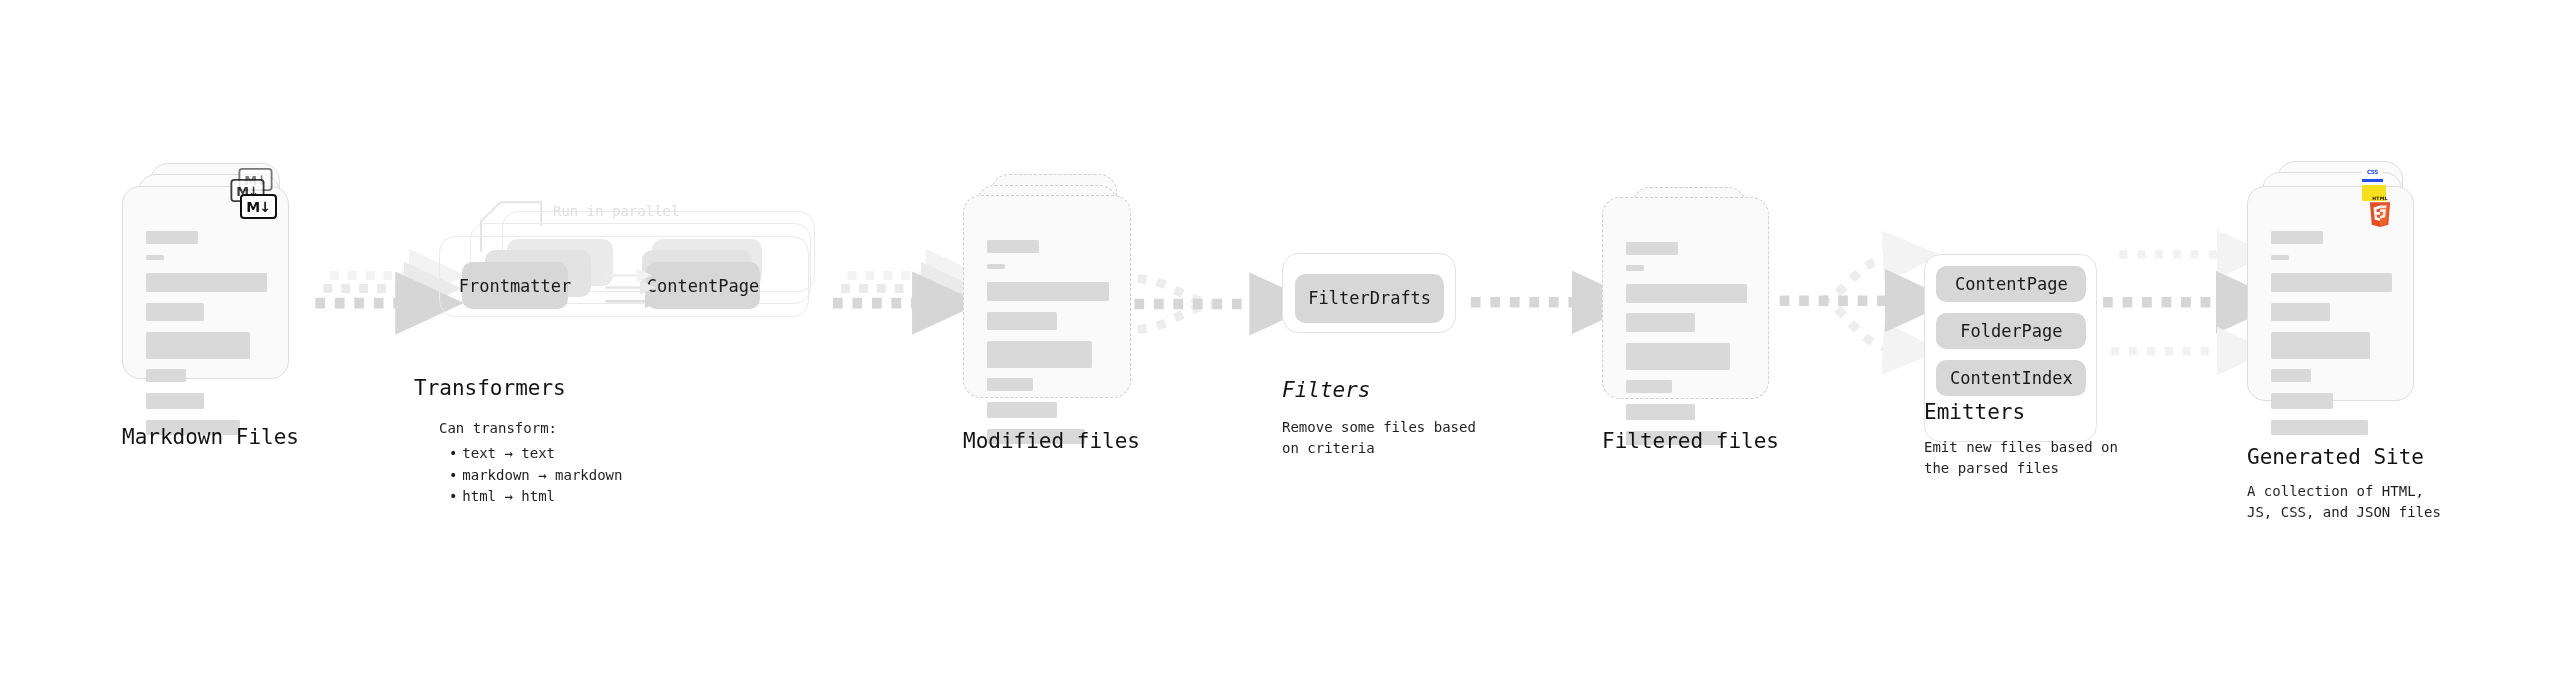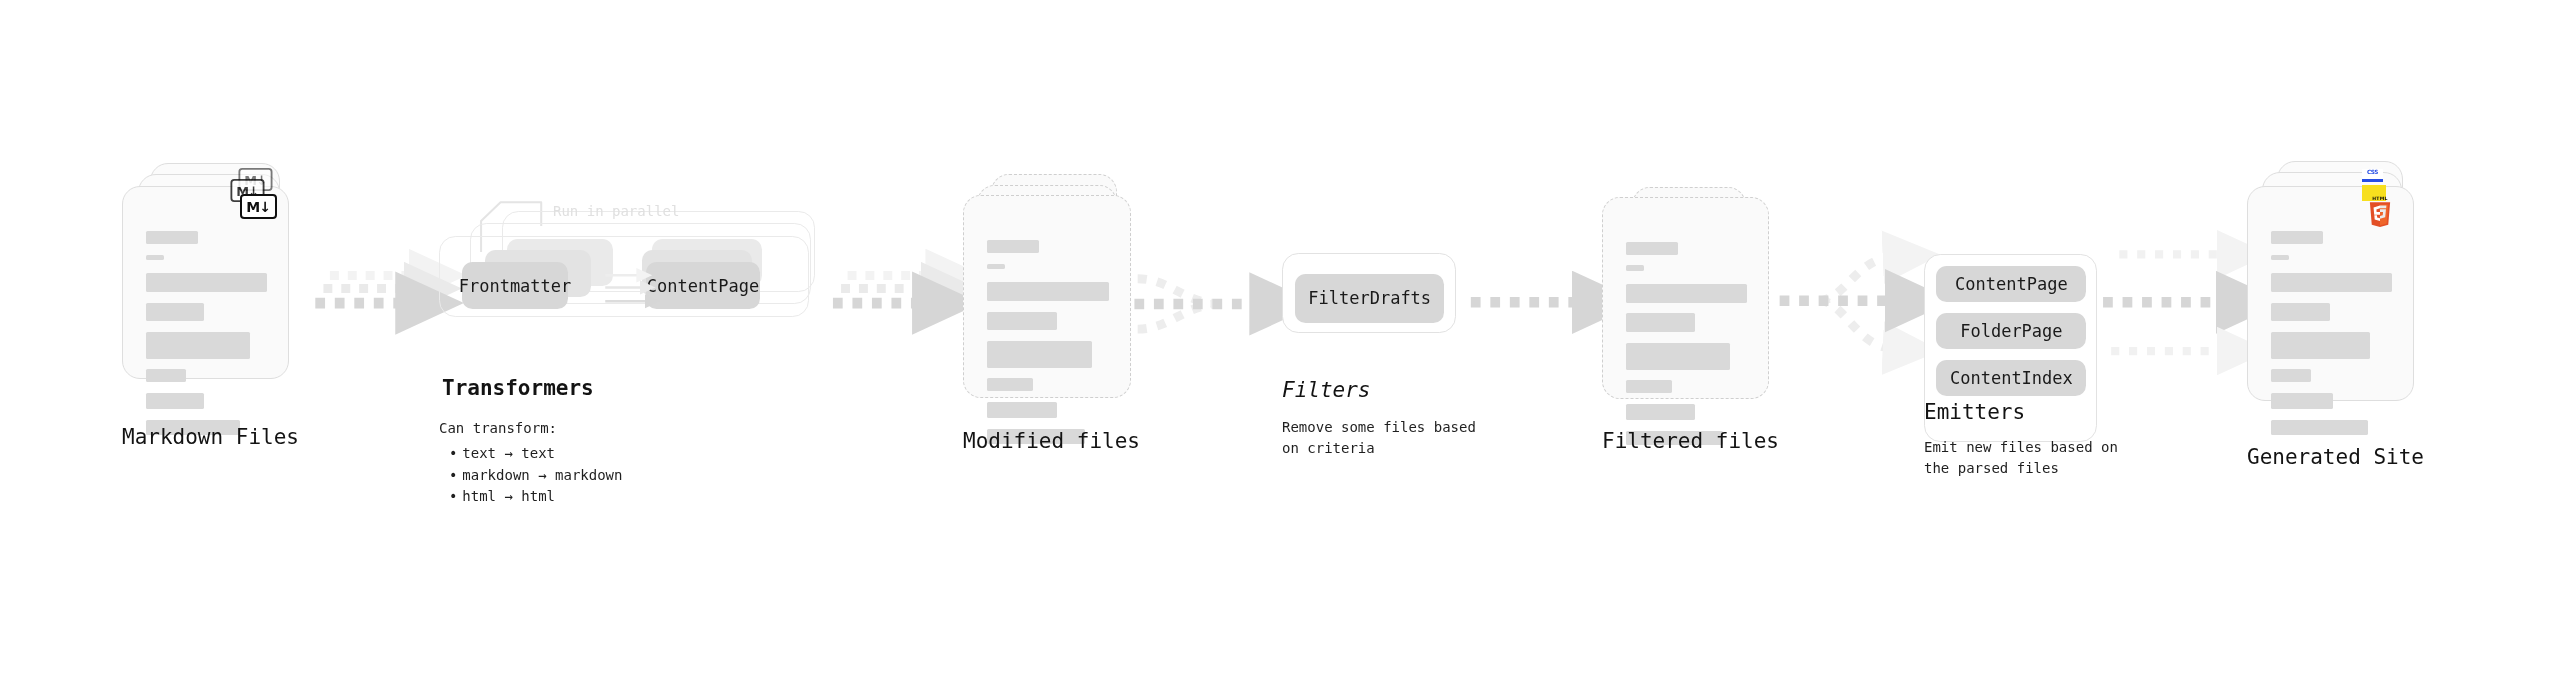--- a/index.html
+++ b/index.html
@@ -256,21 +256,21 @@
 
     <svg style="position:absolute; left:163px; top:72px;" width="73" height="49" viewBox="0 0 90 60">
       <line x1="4" y1="10" x2="46" y2="10" stroke="#ededed" stroke-width="3" marker-end="url(#hdXL)"></line>
       <line x1="4" y1="25" x2="50" y2="25" stroke="#e6e6e6" stroke-width="3" marker-end="url(#hdL)"></line>
       <line x1="4" y1="42" x2="56" y2="42" stroke="#dcdcdc" stroke-width="3" marker-end="url(#hd)"></line>
     </svg>
   </div>
 
   <div class="parallel-label" style="left:553px; top:203px;">Run in parallel</div>
 
-  <div class="caption cap-title" style="left:442px; top:376px;font-weight:bold;">Transformers</div>
+  <div class="caption cap-title" style="left:414px; top:376px;">Transformers</div>
   <div class="caption cap-sub" style="left:439px; top:418px;text-align:right;">Can transform:</div>
   <div class="caption cap-list" style="left:449px; top:443px;">
     <div class="bullet-row"><span class="b">•</span><span>text → text</span></div>
     <div class="bullet-row"><span class="b">•</span><span>markdown → markdown</span></div>
     <div class="bullet-row"><span class="b">•</span><span>html → html</span></div>
   </div>
 
   <div class="card-stack" style="left:963px; top:174px;">
     <div class="card dashed" style="left:28px; top:0px;  width:126px; height:49px;"></div>
     <div class="card dashed" style="left:14px; top:10.6px; width:140px; height:49px;"></div>
@@ -346,15 +346,17 @@
       <text x="256" y="56" text-anchor="middle" font-family="DejaVu Sans, sans-serif" font-size="84" font-weight="bold" fill="#0f0f0f" letter-spacing="6">HTML</text>
       <path d="M71 90 l34 410 151 42 151-42 34-410z" fill="#e34f26"></path>
       <path d="M256 128 v384 l122-34 29-350z" fill="#ef652a"></path>
       <path d="M256 268 h-62 l-4-48 66-20 v-50 l-118 36 12 132 106 0z" fill="#ffffff"></path>
       <path d="M256 380 l-52-14-4-40h-48l7 80 97 27z" fill="#ffffff"></path>
       <path d="M255 268 h57l-6 58-51 14v52l96-27 14-147h-110z" fill="#ebebeb"></path>
       <path d="M255 150v50h114l4-50z" fill="#ebebeb"></path>
     </svg>
   </div>
   <div class="caption cap-title" style="left:2247px; top:445px;">Generated Site</div>
+  <div class="caption cap-sub" style="left:2247px; top:481px;">A collection of HTML,
+JS, CSS, and JSON files</div>
 
 </div>
 
 
 </body></html>

